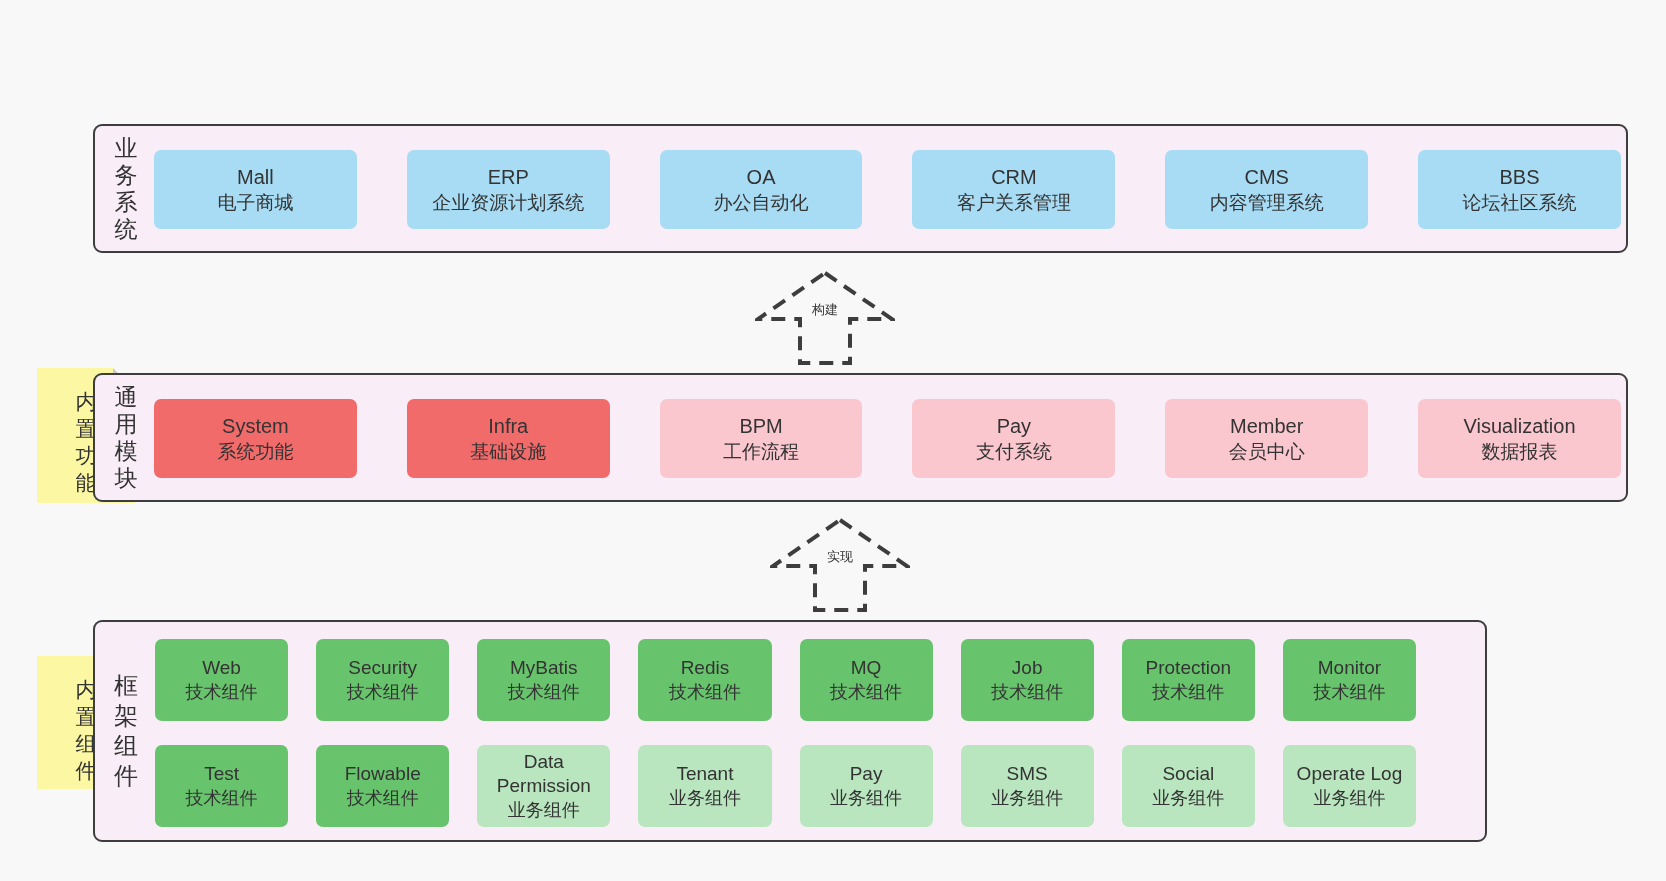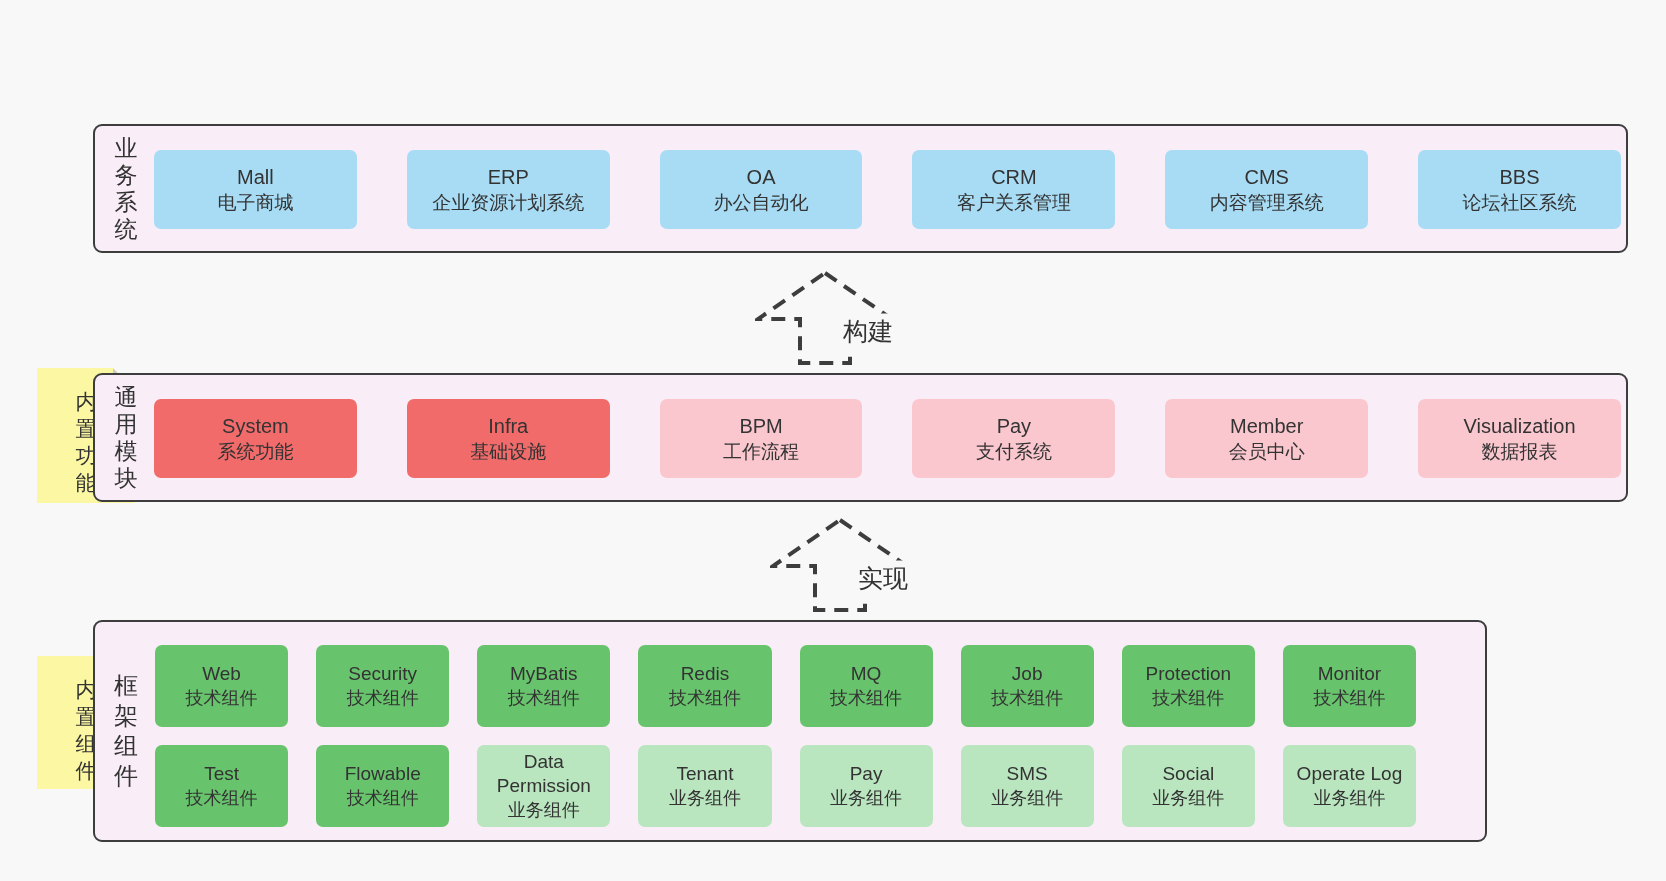--- a/index.html
+++ b/index.html
@@ -23,21 +23,21 @@
     display:flex;align-items:center;justify-content:center;
   }
   .vtext{
     display:inline-block;width:27px;word-break:break-all;
     font-size:23px;line-height:27px;text-align:center;color:var(--text,#333);
   }
   #band-2 .vtext{font-size:24px;line-height:30px;}
   .row{position:absolute;display:flex;}
   #band-0 .row,#band-1 .row{left:59px;right:5px;top:24px;height:79px;gap:50px;}
   #band-2 .row{left:60px;right:69px;height:82px;gap:28px;}
-  #band-2 .row.r0{top:23px;}
+  #band-2 .row.r0{top:17px;}
   #band-2 .row.r1{top:123px;border-radius:23px;}
   .box{
     flex:1;border-radius:7px;box-sizing:border-box;padding:16px 8px;
     display:flex;flex-direction:column;align-items:center;justify-content:center;
     text-align:center;color:var(--text,#333);
   }
   .box .box-name{font-size:20px;line-height:26px;}
   .box .box-sub{font-size:19px;line-height:26px;}
   #band-2 .box .box-name{font-size:19px;line-height:24px;}
   #band-2 .box .box-sub{font-size:18px;line-height:24px;}
@@ -65,23 +65,23 @@
   }
   .arrow{position:absolute;width:140px;height:96px;}
   #arrow-0{left:755px;top:270px;}
   #arrow-1{left:770px;top:517px;}
   .arrow svg{display:block;width:140px;height:96px;}
   .arrow path{
     fill:none;stroke:var(--line,#3d3d3d);stroke-width:4;
     stroke-dasharray:14 9;
   }
   .arrow-label{
-    position:absolute;left:50%;top:61px;transform:translate(-50%,-50%);
+    position:absolute;left:50%;top:40px;transform:translate(-50%,-50%);
     background:var(--page-bg,#f8f8f8);padding:1px 4px;
-    font-size:25px;color:var(--text,#333);white-space:nowrap;margin-left:43px;
+    font-size:13px;color:var(--text,#333);white-space:nowrap;
   }
 </style>
 </head>
 <body style="--page-bg: #f8f8f8; --band-fill: #f9eef7; --line: #3d3d3d; --text: #333333; --blue: #a8dcf5; --red: #f16b6b; --pink: #fbc7cf; --gdark: #68c46c; --glight: #b9e5bf; --sticky: #fbf7a3; --fold: #c9c9c9;">
 
 <div>
 
   <div class="sticky" id="sticky-0">
     <span class="fold"></span>
     <span class="vtext">内置功能</span>

